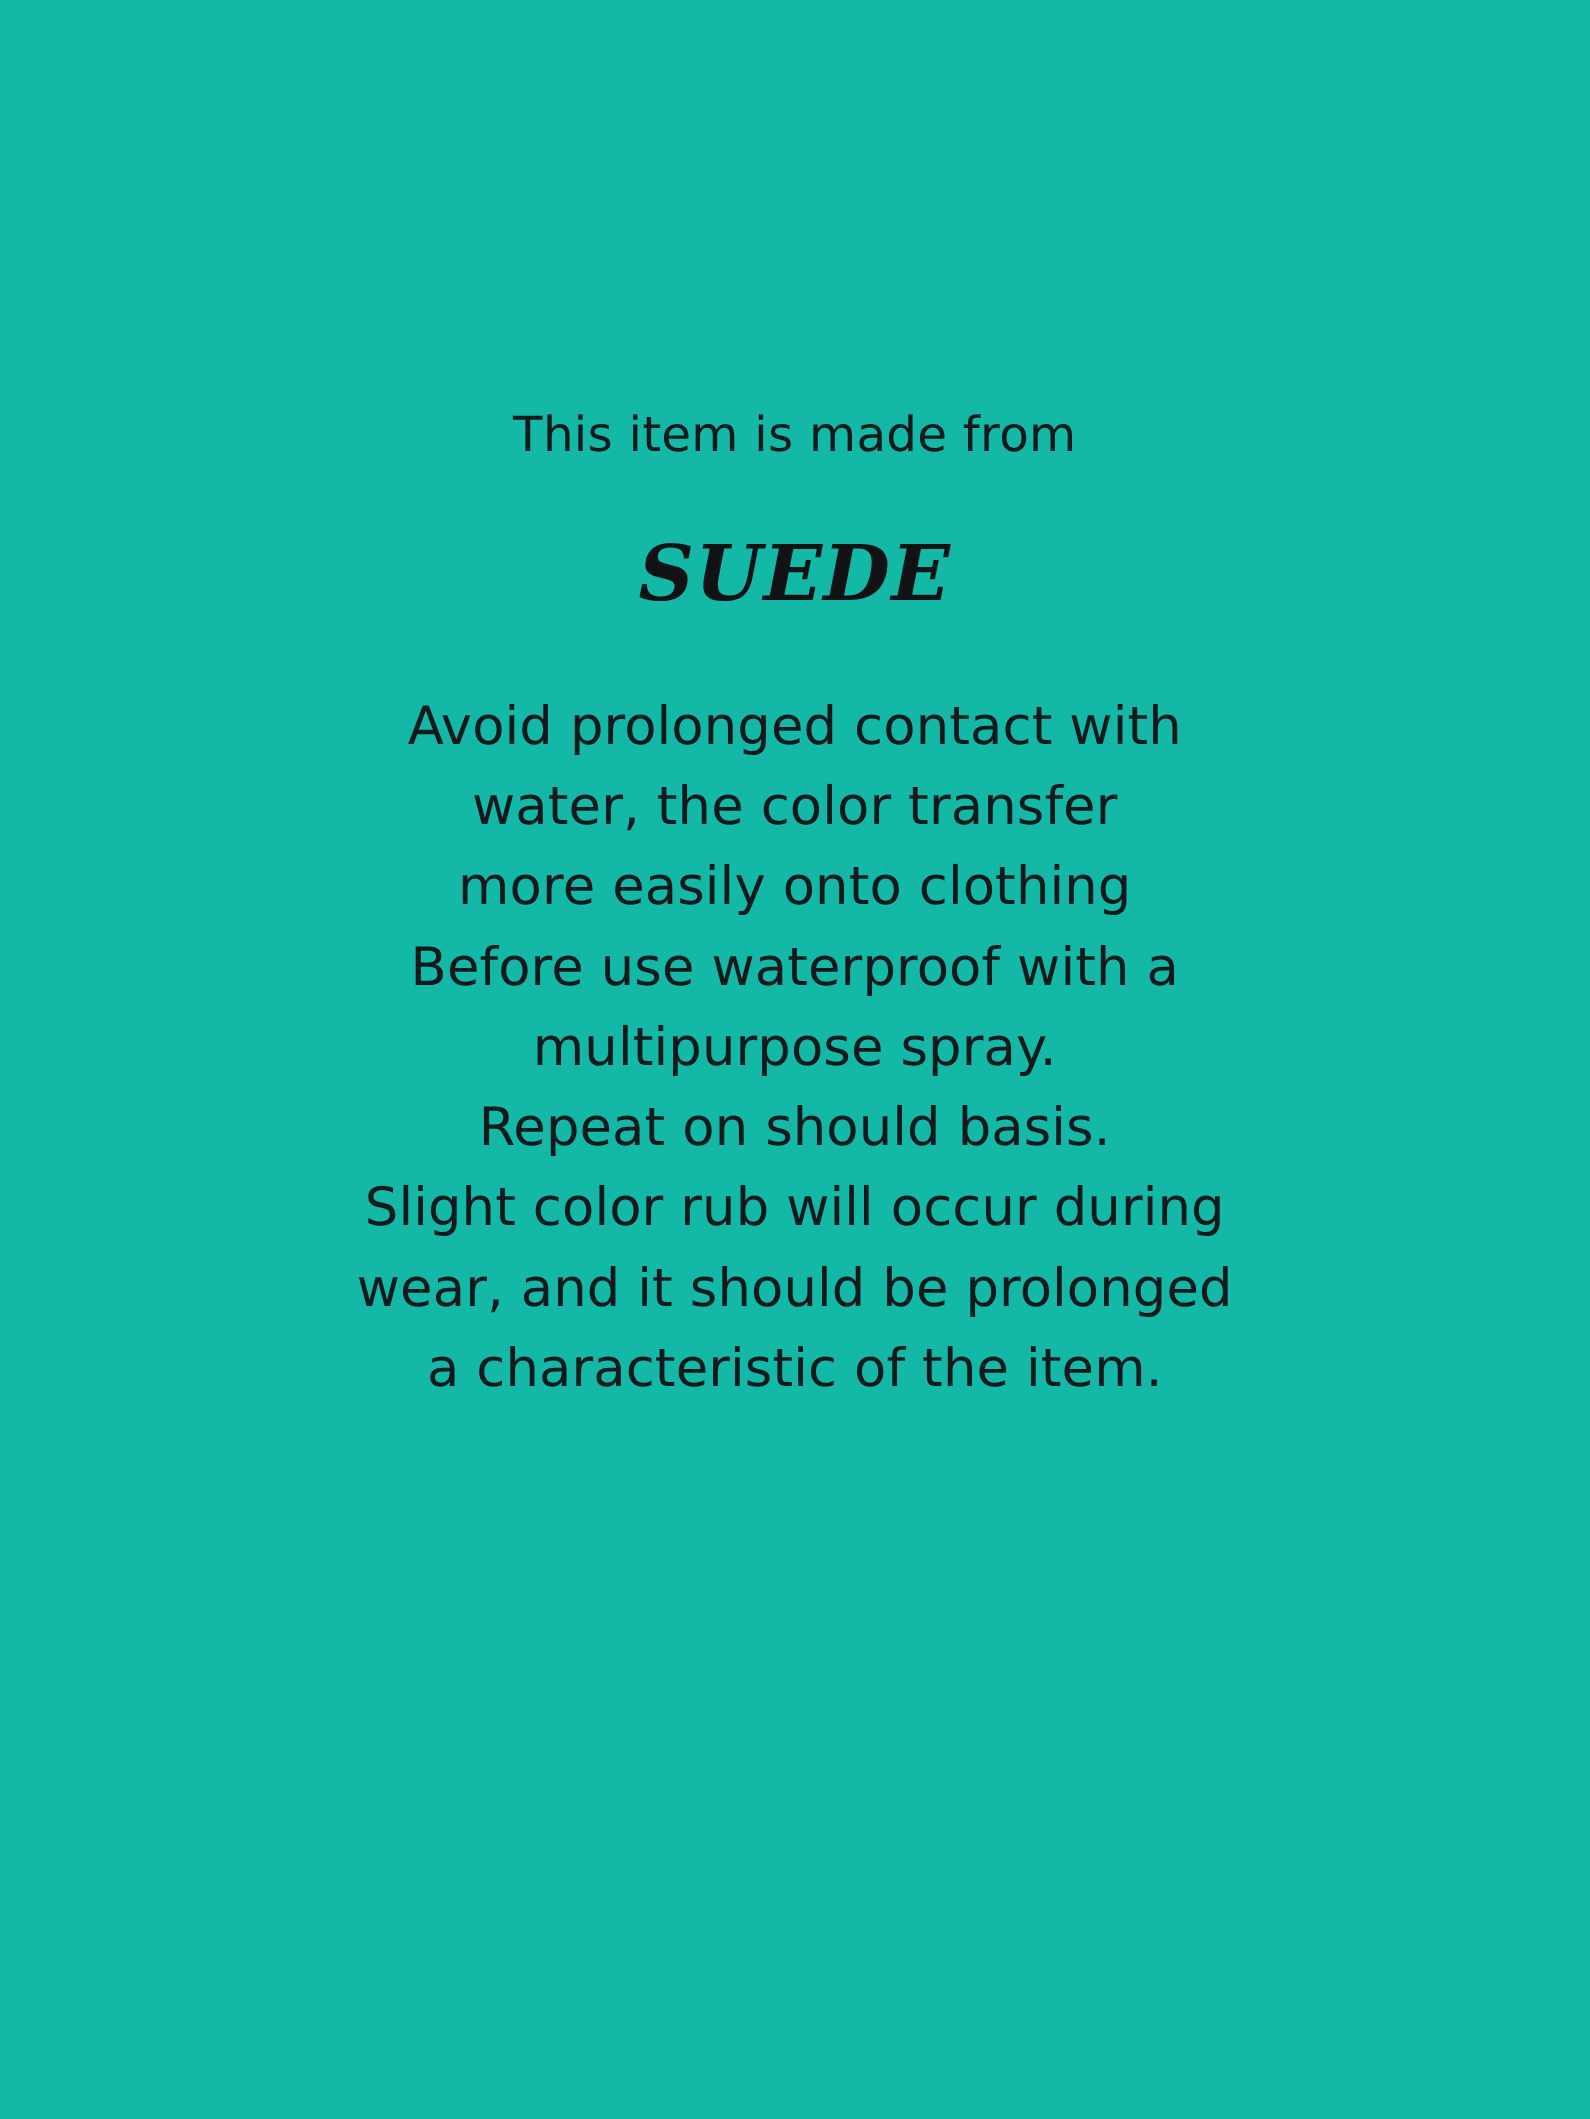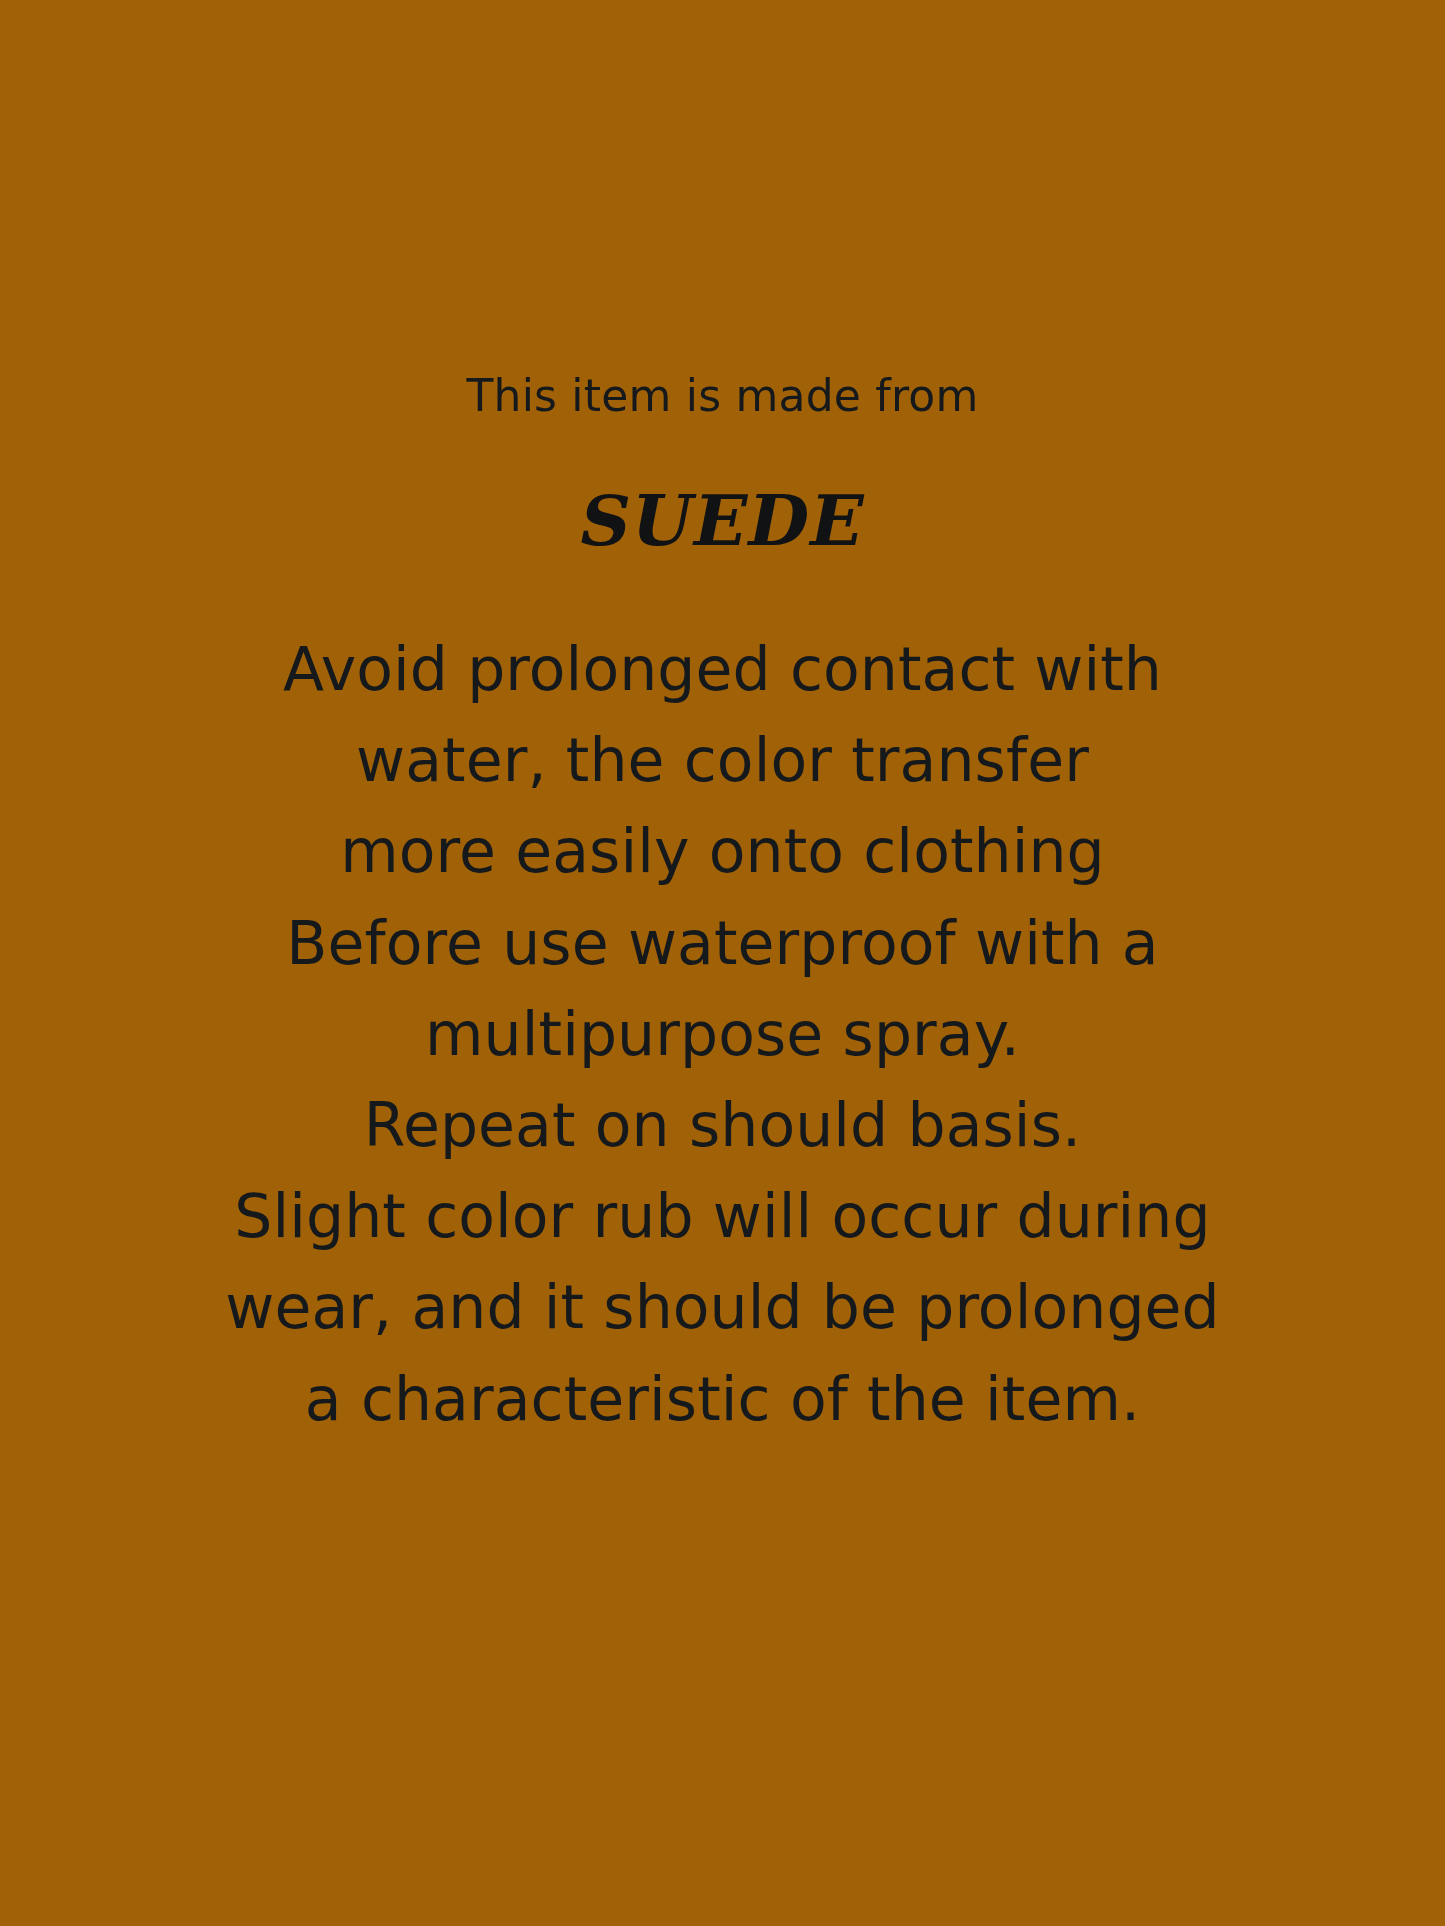--- a/index.html
+++ b/index.html
@@ -10,21 +10,21 @@
     width: 1445px;
     height: 1926px;
     background: #f1f1f1;
     font-family: "DejaVu Sans", sans-serif;
     color: #15181a;
     overflow: hidden;
   }
   .page {
     width: 1445px;
     height: 1926px;
-    background: #a16207;
+    background: #14b8a6;
     box-sizing: border-box;
     display: flex;
     flex-direction: column;
     align-items: center;
   }
   .care-card {
     width: 100%;
     text-align: center;
     display: flex;
     flex-direction: column;
@@ -42,21 +42,21 @@
     margin-top: 56px;
     font-family: "DejaVu Serif", serif;
     font-style: italic;
     font-weight: 700;
     font-size: 70px;
     letter-spacing: 1px;
     color: #101214;
   }
   .instructions {
     margin-top: 62px;
-    font-size: 60px;
+    font-size: 48px;
     line-height: 1.52;
     font-weight: 400;
     letter-spacing: 0.1px;
     color: #16191b;
     max-width: 1000px;
   }
   .instructions .line {
     display: block;
     white-space: nowrap;
   }

